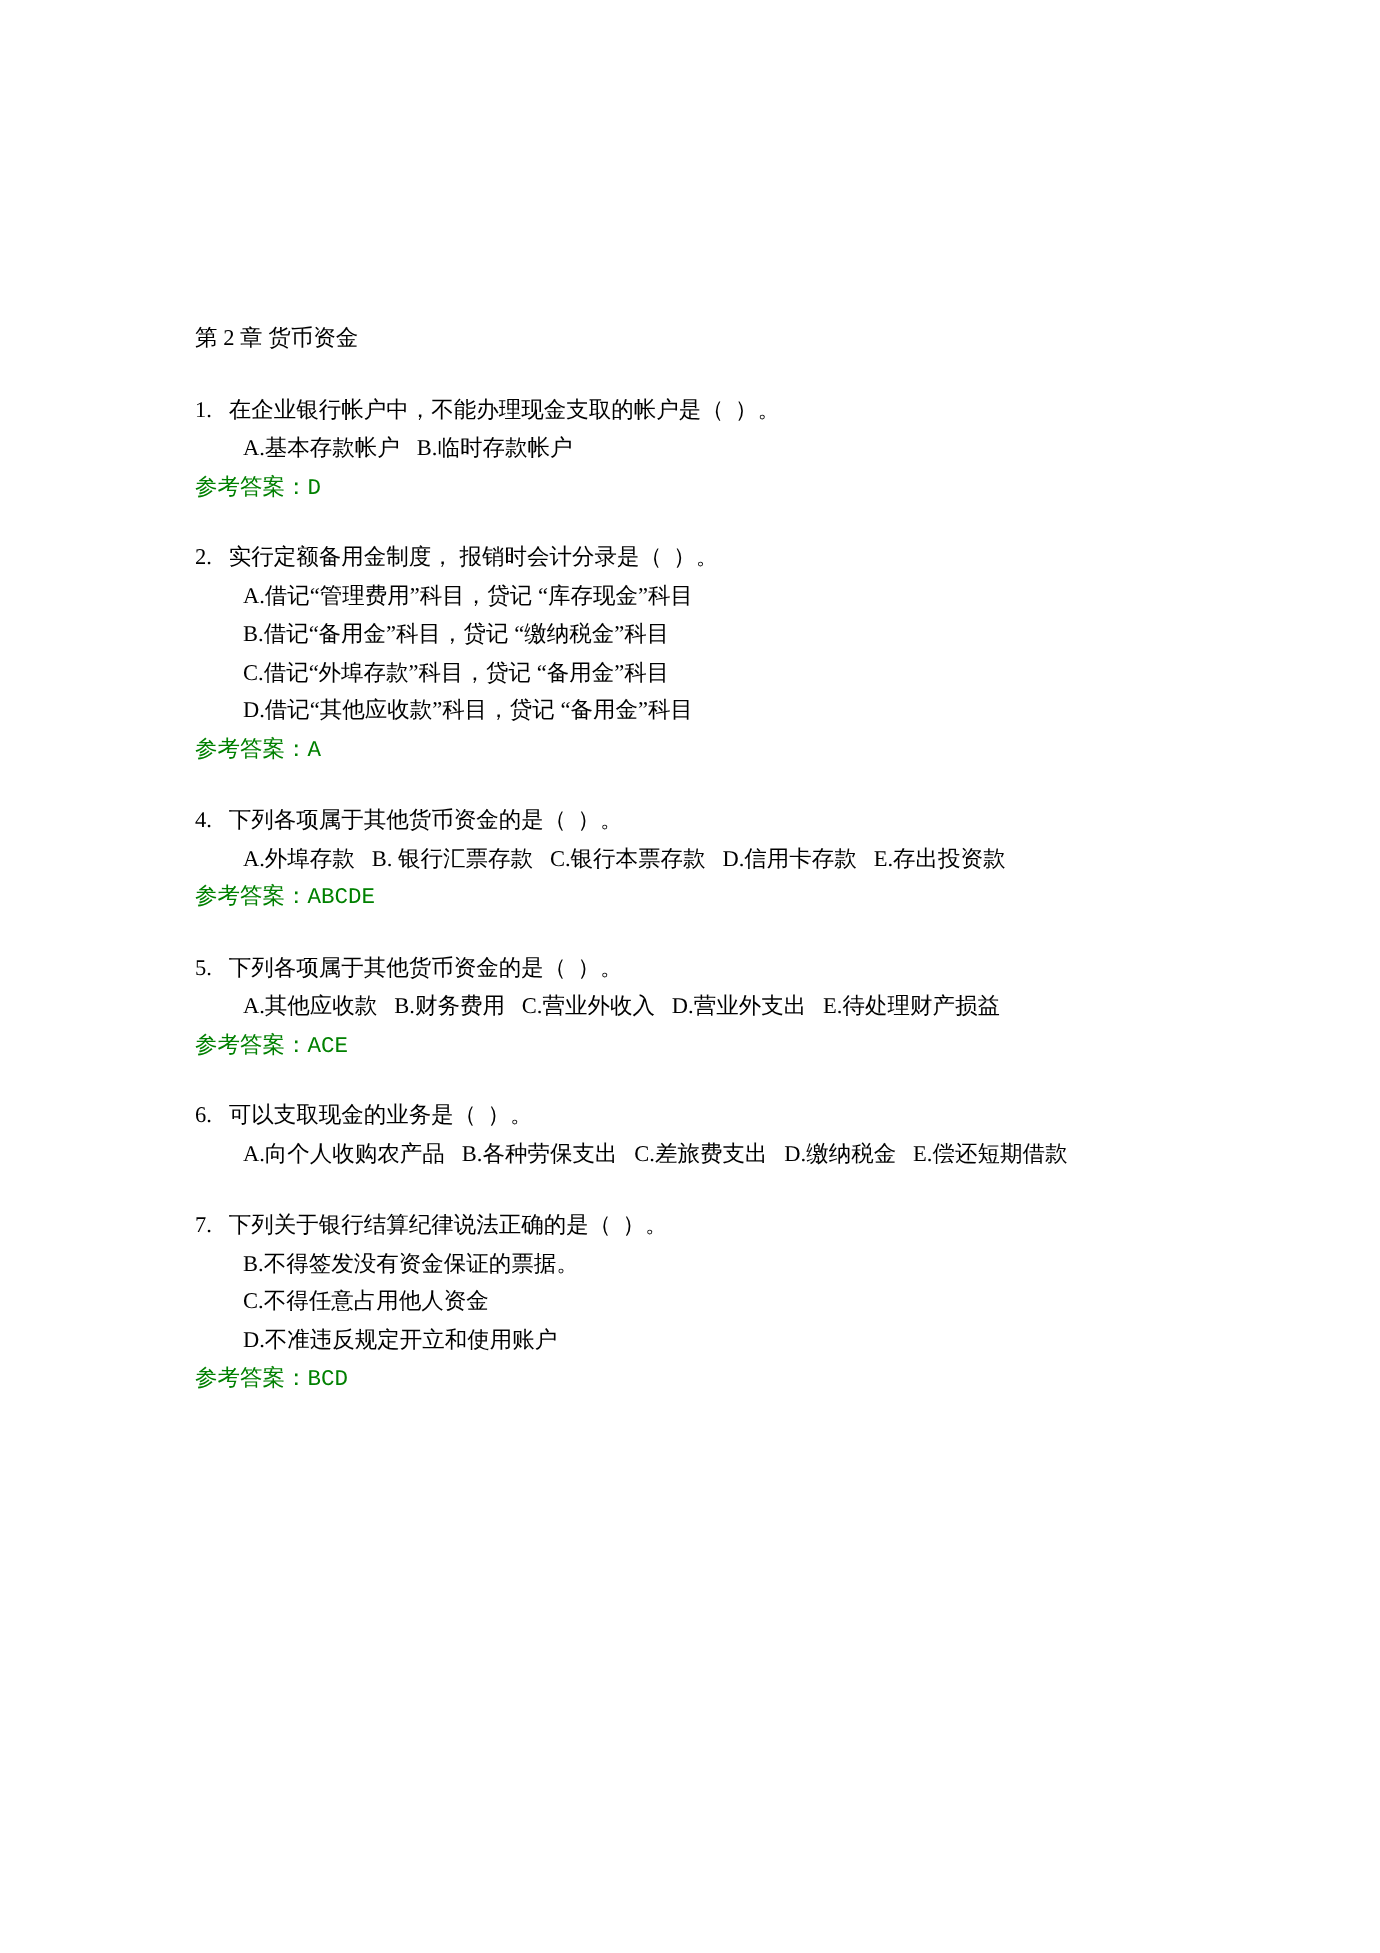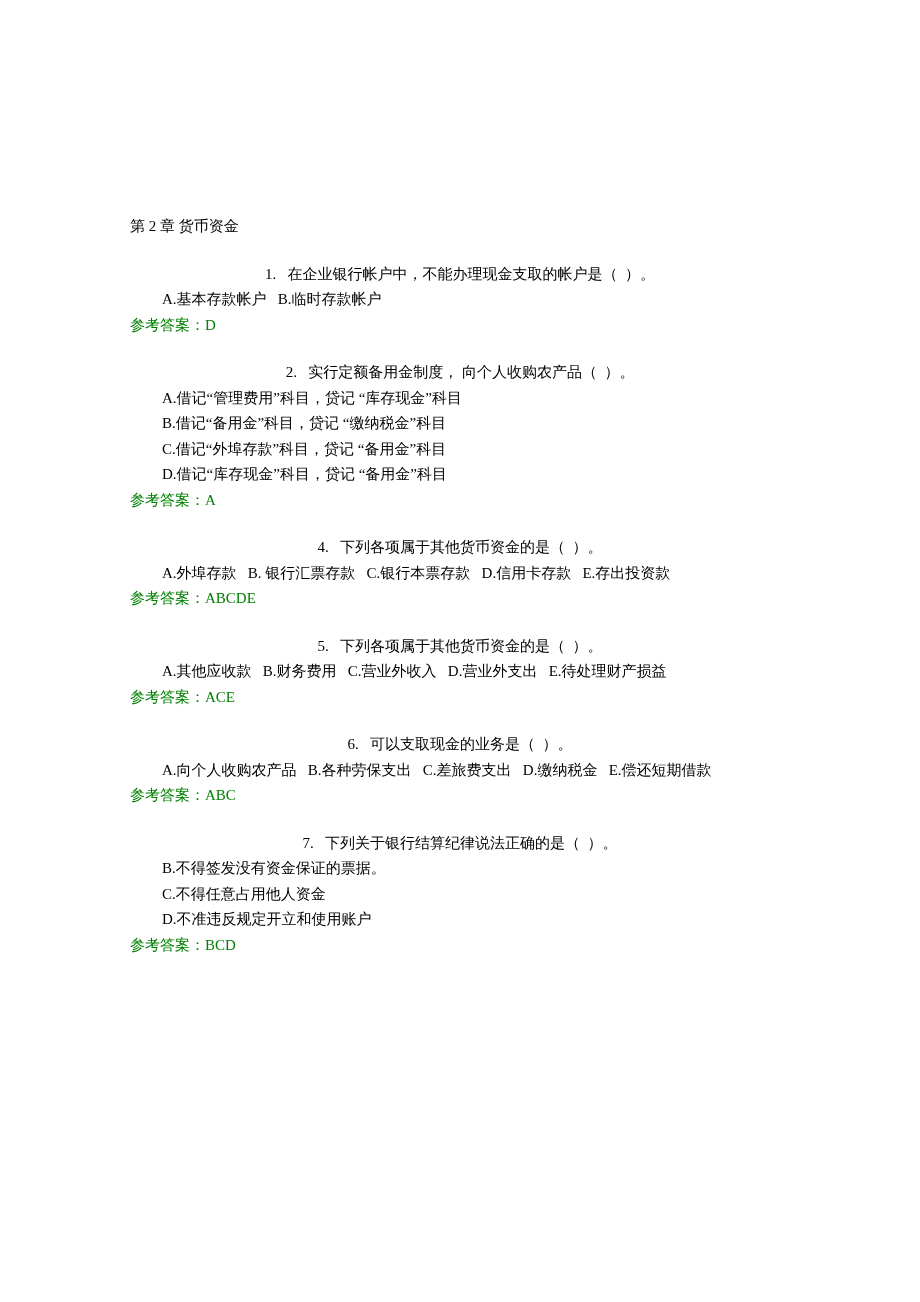--- a/index.html
+++ b/index.html
@@ -19,52 +19,52 @@
     margin-top: 16px;
   }
   .chapter-title {
     margin-bottom: 22px;
   }
   .question-block {
     margin-bottom: 22px;
   }
   .q-stem {
     white-space: pre-wrap;
-    text-align: center;
   }
   .q-options {
     padding-left: 32px;
     white-space: pre-wrap;
   }
   .q-answer {
     color: #008000;
+    font-family: Liberation Mono, monospace;
   }
 </style>
 </head>
 <body>
 
 <div class="page">
 
   <div class="chapter-title">第 2 章 货币资金</div>
 
   <div id="questions-container">
       <div class="question-block">
         <div class="q-stem"><span>1.</span><span>   </span><span>在企业银行帐户中，不能办理现金支取的帐户是（  ）。</span></div>
         <div>
           <div class="q-options">A.基本存款帐户   B.临时存款帐户</div>
         </div>
         <div class="q-answer"><span>参考答案：</span><span>D</span></div>
       </div>
       <div class="question-block">
-        <div class="q-stem"><span>2.</span><span>   </span><span>实行定额备用金制度， 向个人收购农产品（  ）。</span></div>
+        <div class="q-stem"><span>2.</span><span>   </span><span>实行定额备用金制度， 报销时会计分录是（  ）。</span></div>
         <div>
           <div class="q-options">A.借记“管理费用”科目，贷记 “库存现金”科目</div>
           <div class="q-options">B.借记“备用金”科目，贷记 “缴纳税金”科目</div>
           <div class="q-options">C.借记“外埠存款”科目，贷记 “备用金”科目</div>
-          <div class="q-options">D.借记“库存现金”科目，贷记 “备用金”科目</div>
+          <div class="q-options">D.借记“其他应收款”科目，贷记 “备用金”科目</div>
         </div>
         <div class="q-answer"><span>参考答案：</span><span>A</span></div>
       </div>
       <div class="question-block">
         <div class="q-stem"><span>4.</span><span>   </span><span>下列各项属于其他货币资金的是（  ）。</span></div>
         <div>
           <div class="q-options">A.外埠存款   B. 银行汇票存款   C.银行本票存款   D.信用卡存款   E.存出投资款</div>
         </div>
         <div class="q-answer"><span>参考答案：</span><span>ABCDE</span></div>
       </div>
@@ -73,21 +73,20 @@
         <div>
           <div class="q-options">A.其他应收款   B.财务费用   C.营业外收入   D.营业外支出   E.待处理财产损益</div>
         </div>
         <div class="q-answer"><span>参考答案：</span><span>ACE</span></div>
       </div>
       <div class="question-block">
         <div class="q-stem"><span>6.</span><span>   </span><span>可以支取现金的业务是（  ）。</span></div>
         <div>
           <div class="q-options" style="text-indent: 32px; padding-left: 0px;">A.向个人收购农产品   B.各种劳保支出   C.差旅费支出   D.缴纳税金   E.偿还短期借款</div>
         </div>
-        <div class="q-answer"><span>参考答案：</span><span>ABC</span></div>
       </div>
       <div class="question-block">
         <div class="q-stem"><span>7.</span><span>   </span><span>下列关于银行结算纪律说法正确的是（  ）。</span></div>
         <div>
           <div class="q-options">B.不得签发没有资金保证的票据。</div>
           <div class="q-options">C.不得任意占用他人资金</div>
           <div class="q-options">D.不准违反规定开立和使用账户</div>
         </div>
         <div class="q-answer"><span>参考答案：</span><span>BCD</span></div>
       </div>

